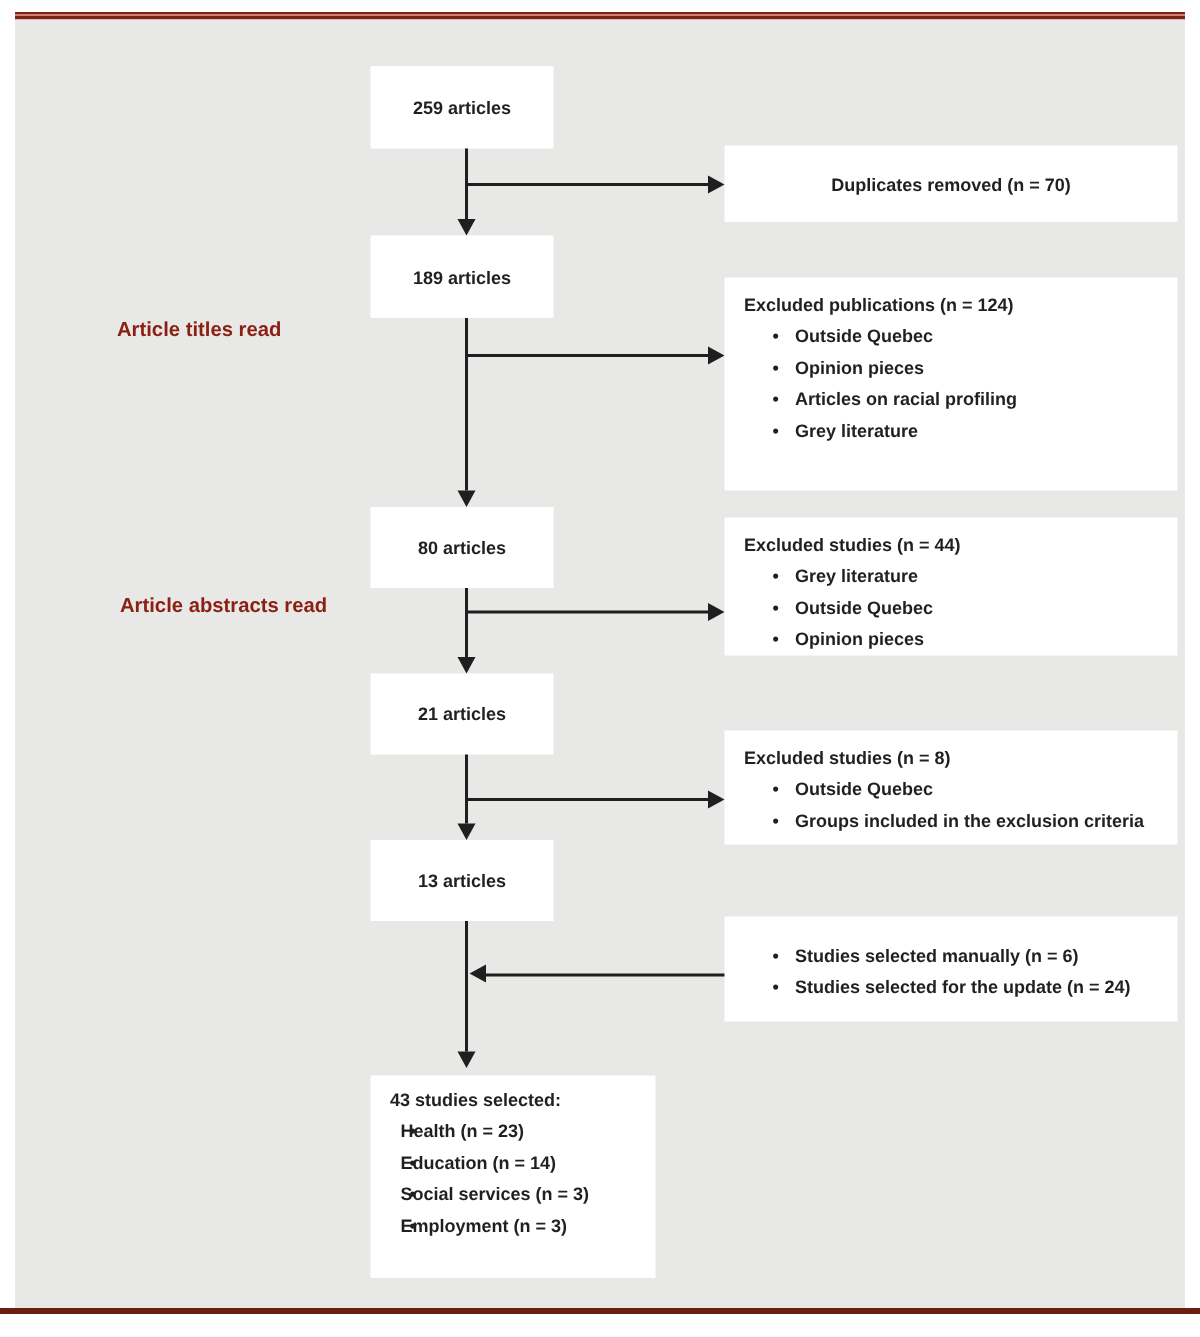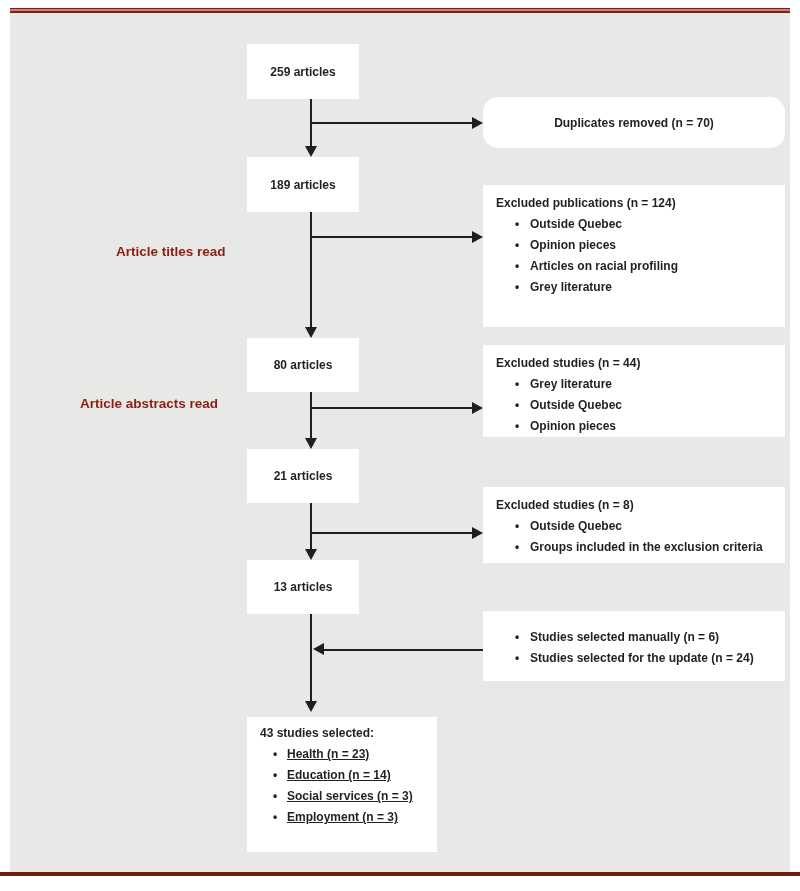--- a/index.html
+++ b/index.html
@@ -25,21 +25,21 @@
     background:#6f1c11;
   }
   .canvas{
     position:absolute;
     left:10px; right:10px; top:13px; height:859px;
     background:#e8e8e6;
   }
   
   .fbox{
     position:absolute;
-    left:247px; width:112px; height:55px;
+    left:247px; width:122px; height:55px;
     background:#ffffff;
     display:flex; align-items:center; justify-content:center;
     font-weight:bold; font-size:12px; color:#231f20;
   }
   .sbox{
     position:absolute;
     left:483px; width:302px;
     background:#ffffff;
     font-weight:bold; font-size:12px; color:#231f20;
     box-sizing:border-box;
@@ -50,31 +50,31 @@
   }
   .sbox li, .fin li{
     position:relative;
     padding-left:47px; padding-right:6px;
     line-height:21px;
   }
   .sbox li::before, .fin li::before{
     content:"\2022";
     position:absolute; left:32px;
   }
-  .sbox.center{ display:flex; align-items:center; justify-content:center;border-radius:15px; }
+  .sbox.center{ display:flex; align-items:center; justify-content:center; }
   .sbox.bullets-only{ padding-top:16px; }
   .fin{
     position:absolute;
     left:247px; top:717px; width:190px; height:135px;
     background:#ffffff;
     font-weight:bold; font-size:12px; color:#231f20;
     box-sizing:border-box;
   }
   .fin .title{ padding:6px 6px 0 13px; line-height:21px; }
-  .fin li{ padding-left:40px;text-decoration:underline; }
+  .fin li{ padding-left:20px; }
   .fin li::before{ left:26px; }
   .side-label{
     position:absolute;
     font-weight:bold; font-size:13.5px; color:#8b1f13;
     white-space:nowrap;
   }
   .line{ position:absolute; background:#1f1f1f; }
   .line.v{ width:2px; }
   .line.h{ height:2px; }
   .head{ position:absolute; width:0; height:0; }
@@ -83,21 +83,21 @@
   .head.left{ border-top:6px solid transparent; border-bottom:6px solid transparent; border-right:11px solid #1f1f1f; }
 </style>
 </head>
 <body>
 
 <div class="page">
   <div class="rule-top"></div>
   <div class="canvas"></div>
   <div class="rule-bottom"></div>
 
-  <div class="side-label" style="left:78px; top:244px;margin-left:38px;">Article titles read</div>
+  <div class="side-label" style="left:78px; top:212px;">Article titles read</div>
   <div class="side-label" style="left:80px; top:396px;">Article abstracts read</div>
 
   <div class="fbox" style="top:44px;">
       <span>259 articles</span>
     </div>
   <div class="fbox" style="top:157px;">
       <span>189 articles</span>
     </div>
   <div class="fbox" style="top:338px; height:54px;">
       <span>80 articles</span>

